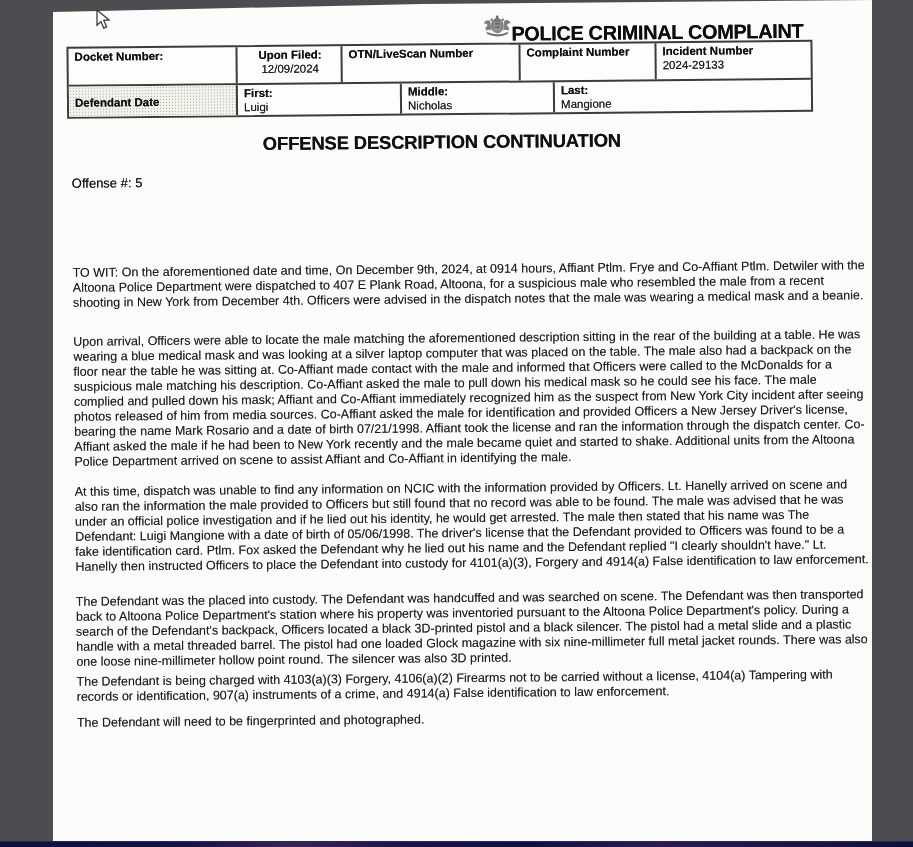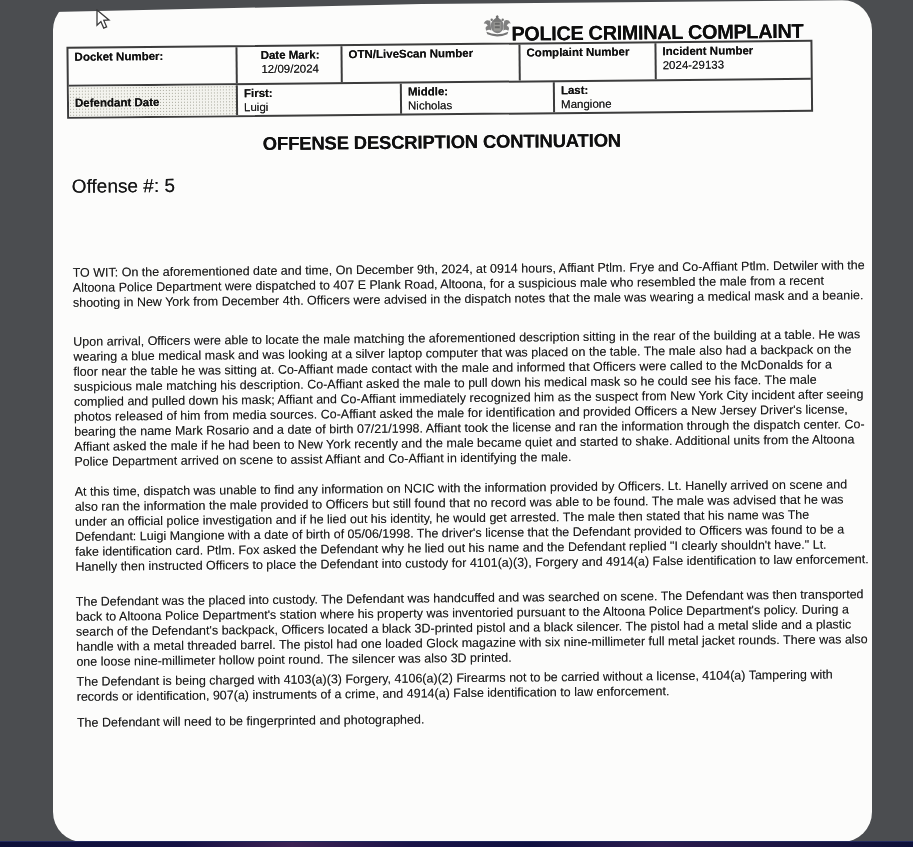--- a/index.html
+++ b/index.html
@@ -6,21 +6,20 @@
   body{
     width:913px;height:847px;position:relative;overflow:hidden;
     background:#4b4d50;
     font-family:"Liberation Sans", sans-serif;
   }
   
   .page{
     position:absolute;left:53px;top:0;width:819px;height:842px;
     background:#fcfcfb;
     clip-path:polygon(0 12px,45% 4px,100% 0,100% 842px,0 842px);
-    border-radius:30px;
   }
   .scan{
     position:absolute;left:0;top:0;width:100%;height:100%;
     transform:rotate(-0.55deg);transform-origin:0 0;
     color:#1b1b1b;
   }
   .scan *{box-sizing:border-box;}
   
   .seal{position:absolute;left:427px;top:17px;width:34px;height:25px;opacity:.85;}
   .form-title{
@@ -54,21 +53,21 @@
   .c-middle{width:153px;}
   .c-last{flex:1;}
   
   .section-title{
     position:absolute;left:0;top:135px;width:100%;text-align:center;
     transform:translateX(-22px);
     font-size:18.5px;font-weight:bold;letter-spacing:-0.2px;color:#101010;
     text-shadow:0 0 .4px #222;
   }
   .offense-line{
-    position:absolute;left:17px;top:176px;font-size:19px;color:#161616;
+    position:absolute;left:17px;top:176px;font-size:13px;color:#161616;
     text-shadow:0 0 .3px #444;
   }
   .para{
     position:absolute;left:17px;width:794px;
     font-size:12.5px;line-height:15px;color:#1c1c1c;
     text-shadow:0 0 .4px rgba(40,40,40,.55);
   }
   .p1{top:266px;} .p2{top:335px;} .p3{top:485px;}
   .p4{top:595px;} .p5{top:675px;} .p6{top:716px;}
   
@@ -108,21 +107,21 @@
     </svg>
 
     <div class="form-title">POLICE CRIMINAL COMPLAINT</div>
 
     <div class="hdr-table">
       <div class="hrow hrow1">
         <div class="hcell c-docket">
           <div class="hlabel">Docket Number:</div>
         </div>
         <div class="hcell c-date">
-          <div class="hlabel">Date Mark:</div>
+          <div class="hlabel">Upon Filed:</div>
           <div class="hvalue">12/09/2024</div>
         </div>
         <div class="hcell c-otn">
           <div class="hlabel">OTN/LiveScan Number</div>
         </div>
         <div class="hcell c-complaint">
           <div class="hlabel">Complaint Number</div>
         </div>
         <div class="hcell c-incident">
           <div class="hlabel">Incident Number</div>

